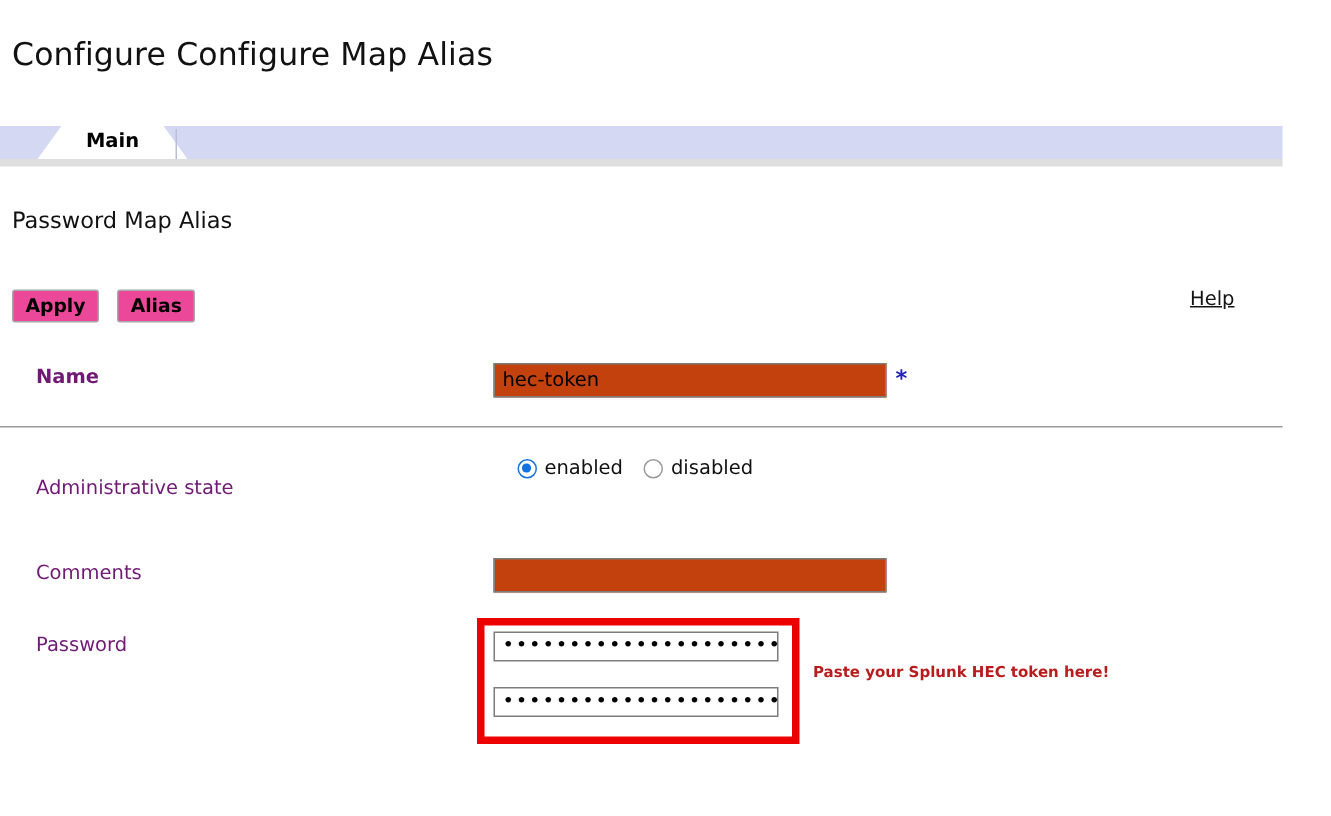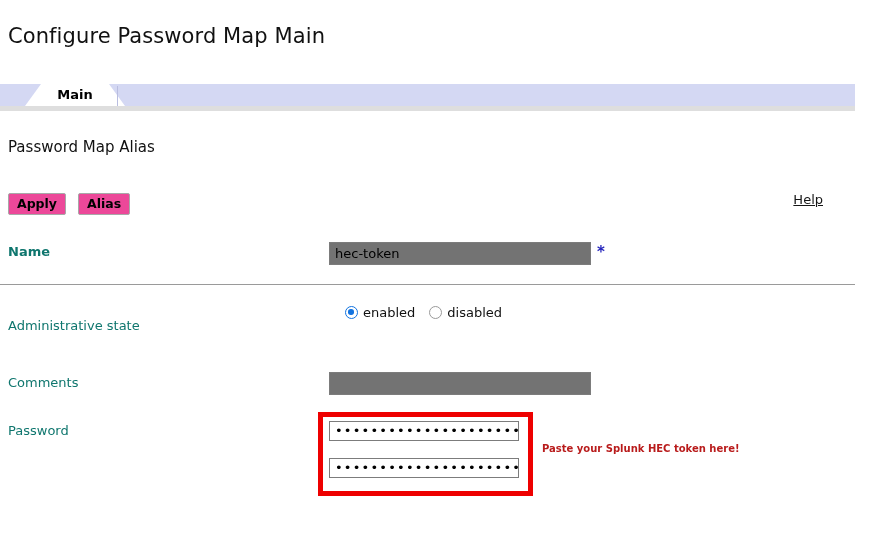--- a/index.html
+++ b/index.html
@@ -111,31 +111,31 @@
     top: 192px;
     font-size: 13px;
     color: #151515;
     text-decoration: underline;
     cursor: pointer;
   }
 
   
   .row-label {
     position: absolute;
-    left: 8px;
-    font-size: 13px;
-    color: #0f766e;
+    left: 24px;
+    font-size: 13px;
+    color: #701a75;
     white-space: nowrap;
   }
   .row-label.bold { font-weight: bold; }
 
   .text-input {
     position: absolute;
     box-sizing: border-box;
-    background: #737373;
+    background: #c2410c;
     border: 1px solid #7c7c7c;
     font-family: "DejaVu Sans", "Liberation Sans", sans-serif;
     font-size: 13px;
     color: #000000;
     padding: 0px 5px;
     outline: none;
   }
 
   .required-star {
     position: absolute;
@@ -219,21 +219,21 @@
     position: absolute;
     font-size: 10px;
     font-weight: bold;
     color: #b91c1c;
     white-space: nowrap;
   }
 </style>
 </head>
 <body>
 
-<div class="page-title">Configure Password Map Main</div>
+<div class="page-title">Configure Configure Map Alias</div>
 
 <div class="tabstrip"></div>
 <div class="tabstrip-underline"></div>
 <div class="tab"></div>
 <div class="tab-divider"></div>
 <div class="tab-label">Main</div>
 
 <div class="section-heading">Password Map Alias</div>
 
 <div class="btn-row">

